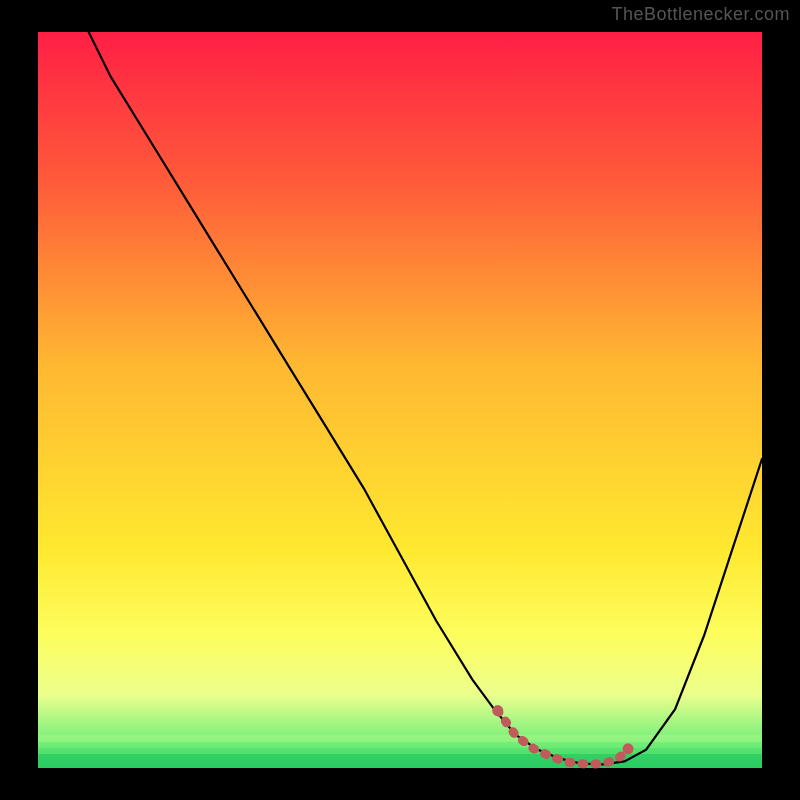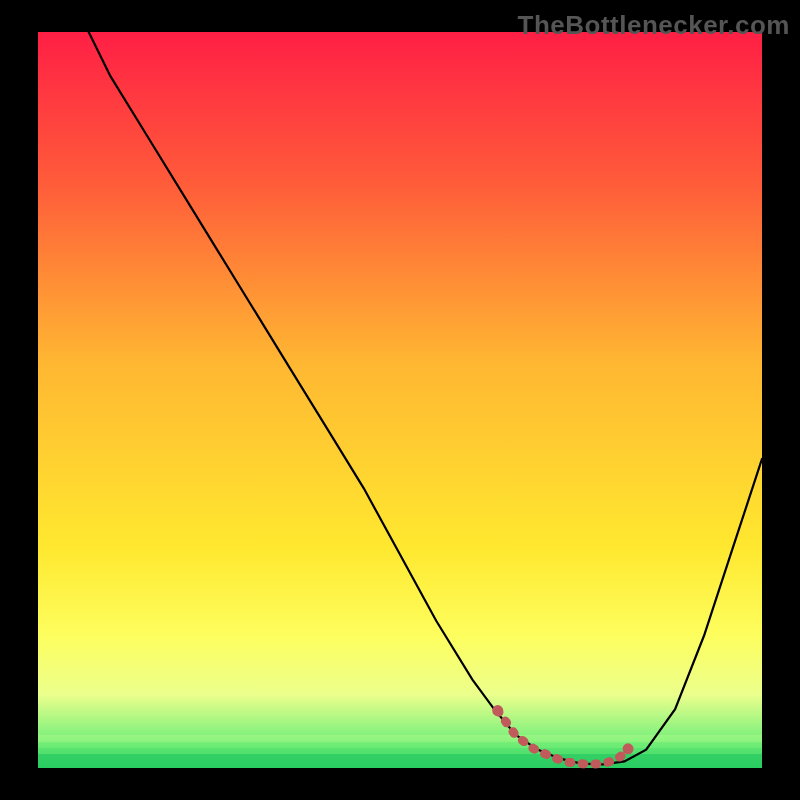--- a/index.html
+++ b/index.html
@@ -12,25 +12,25 @@
     font-family: Arial, Helvetica, sans-serif;
   }
   .frame {
     position: relative;
     width: 800px;
     height: 800px;
     background: #000;
   }
   .watermark {
     position: absolute;
-    top: 10px;
+    top: 4px;
     right: 10px;
     color: #555555;
-    font-size: 26px;
-    font-weight: 700;
+    font-size: 18px;
+    font-weight: 400;
     letter-spacing: 0.5px;
   }
 </style>
 </head>
 <body>
 
 <div class="frame">
   <div class="watermark">TheBottlenecker.com</div>
   <svg id="chart-svg" width="800" height="800">
     <defs>

